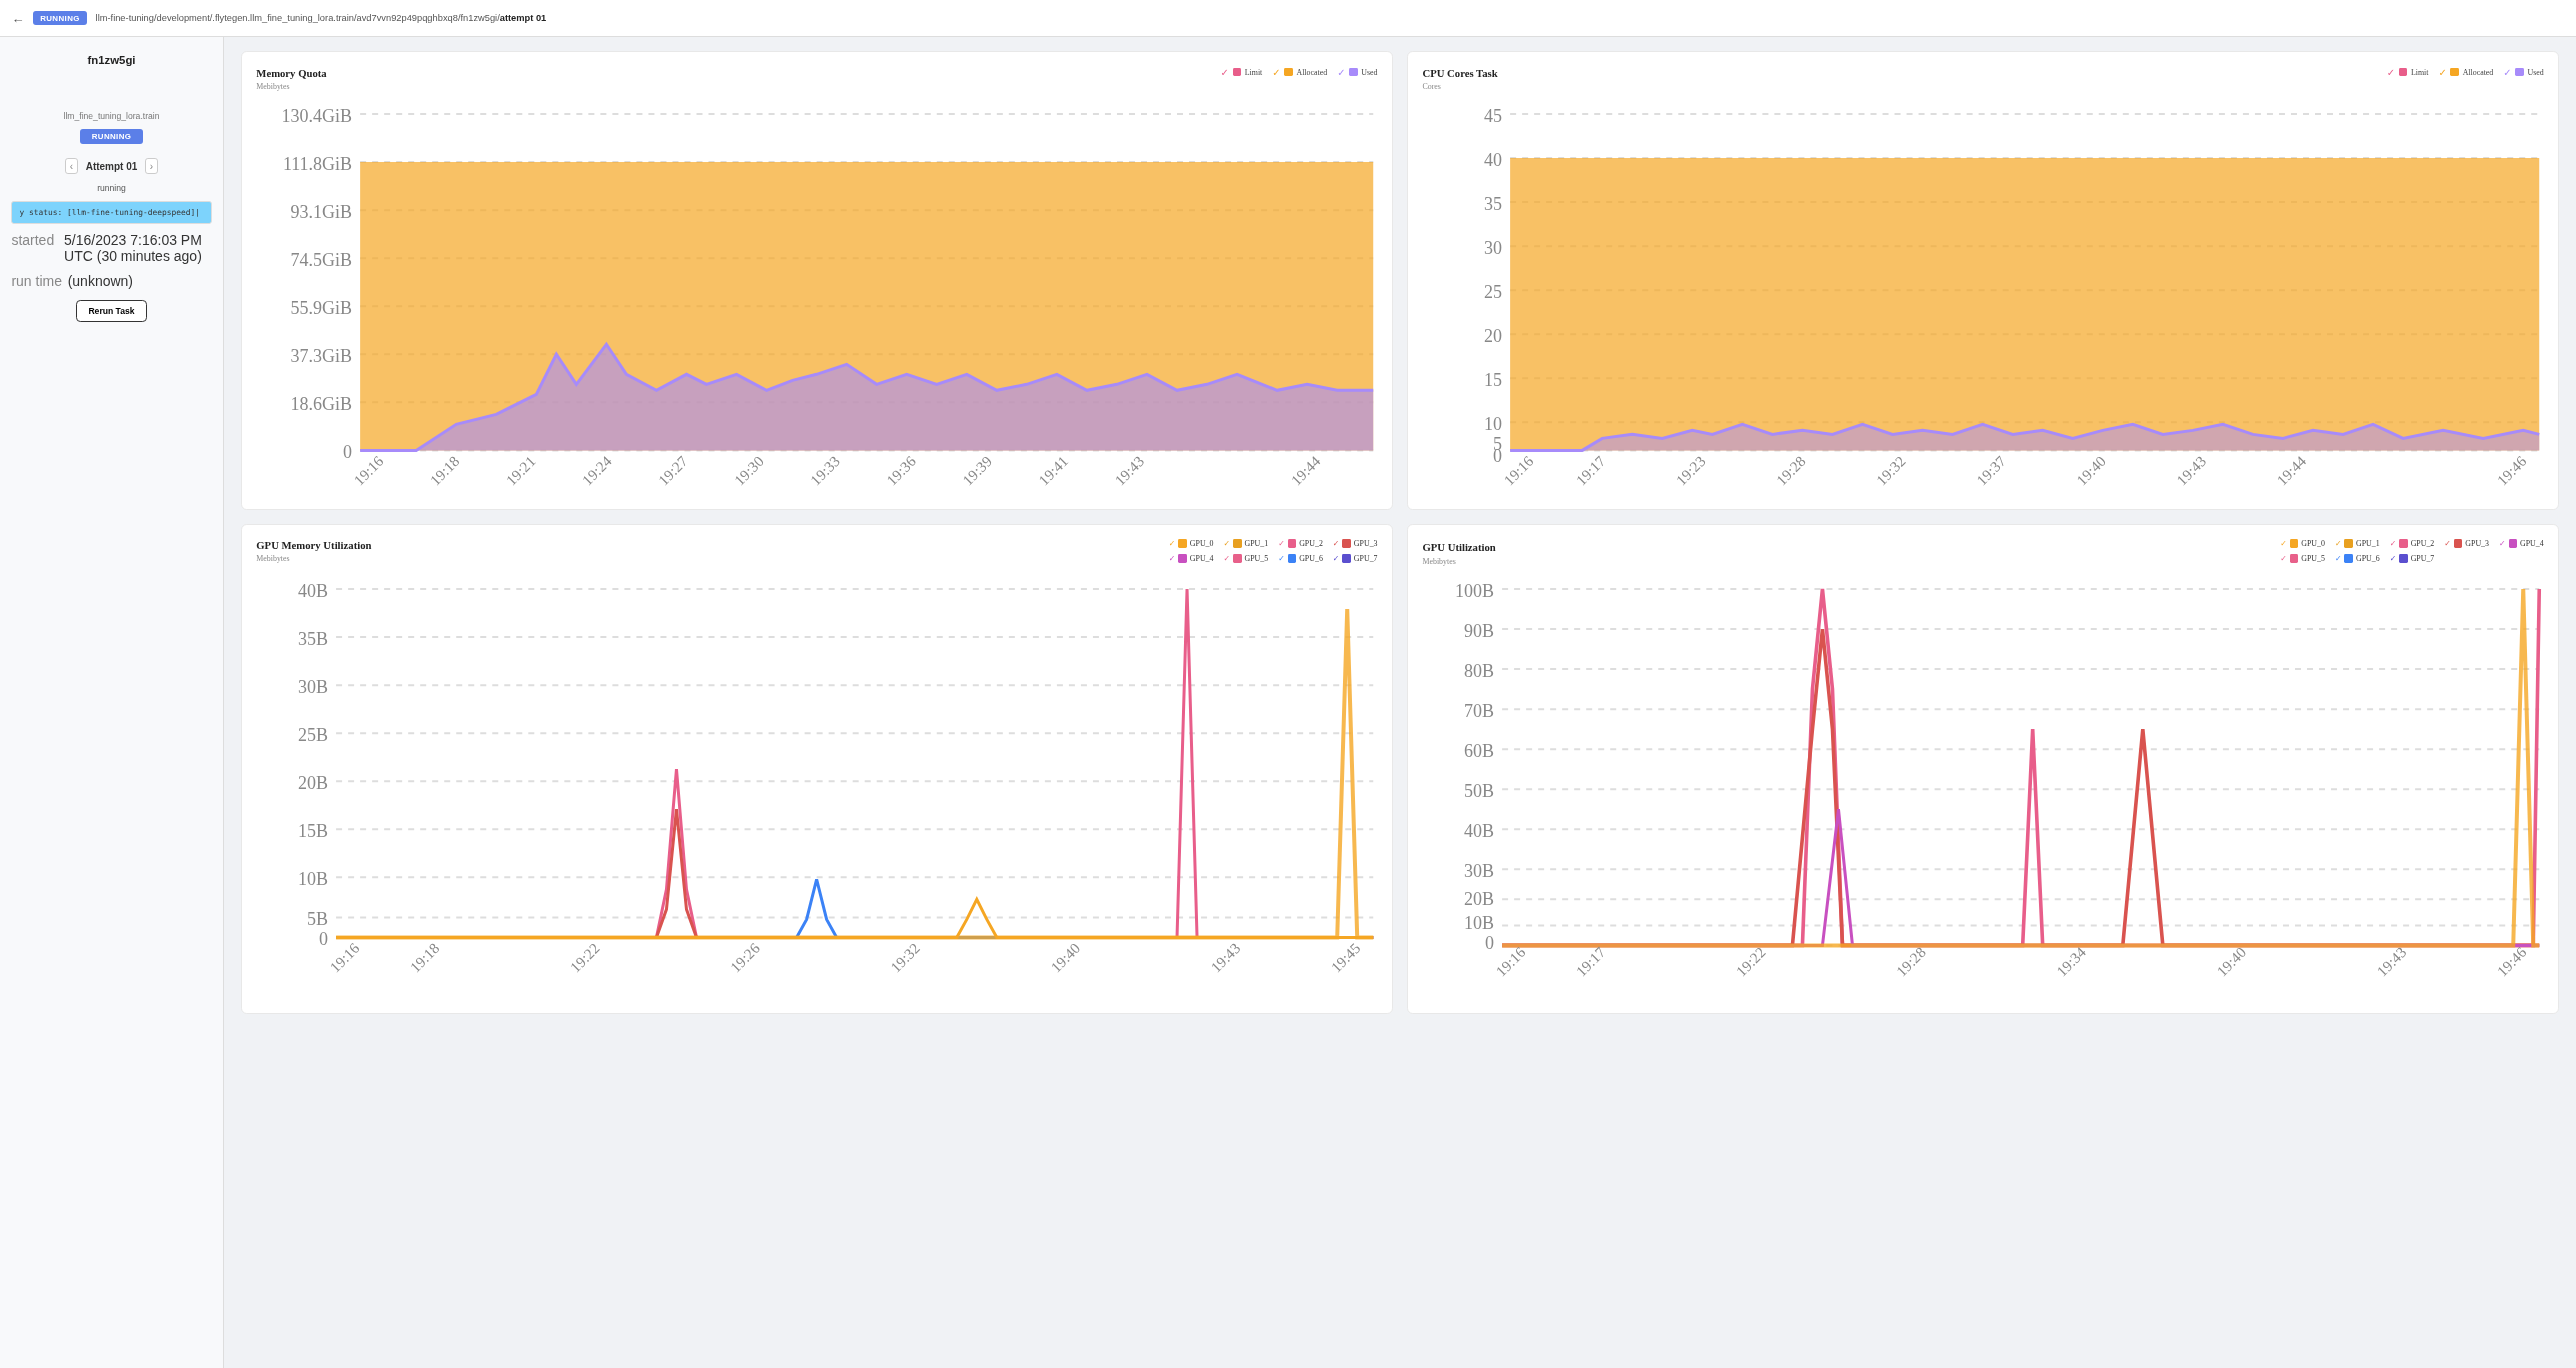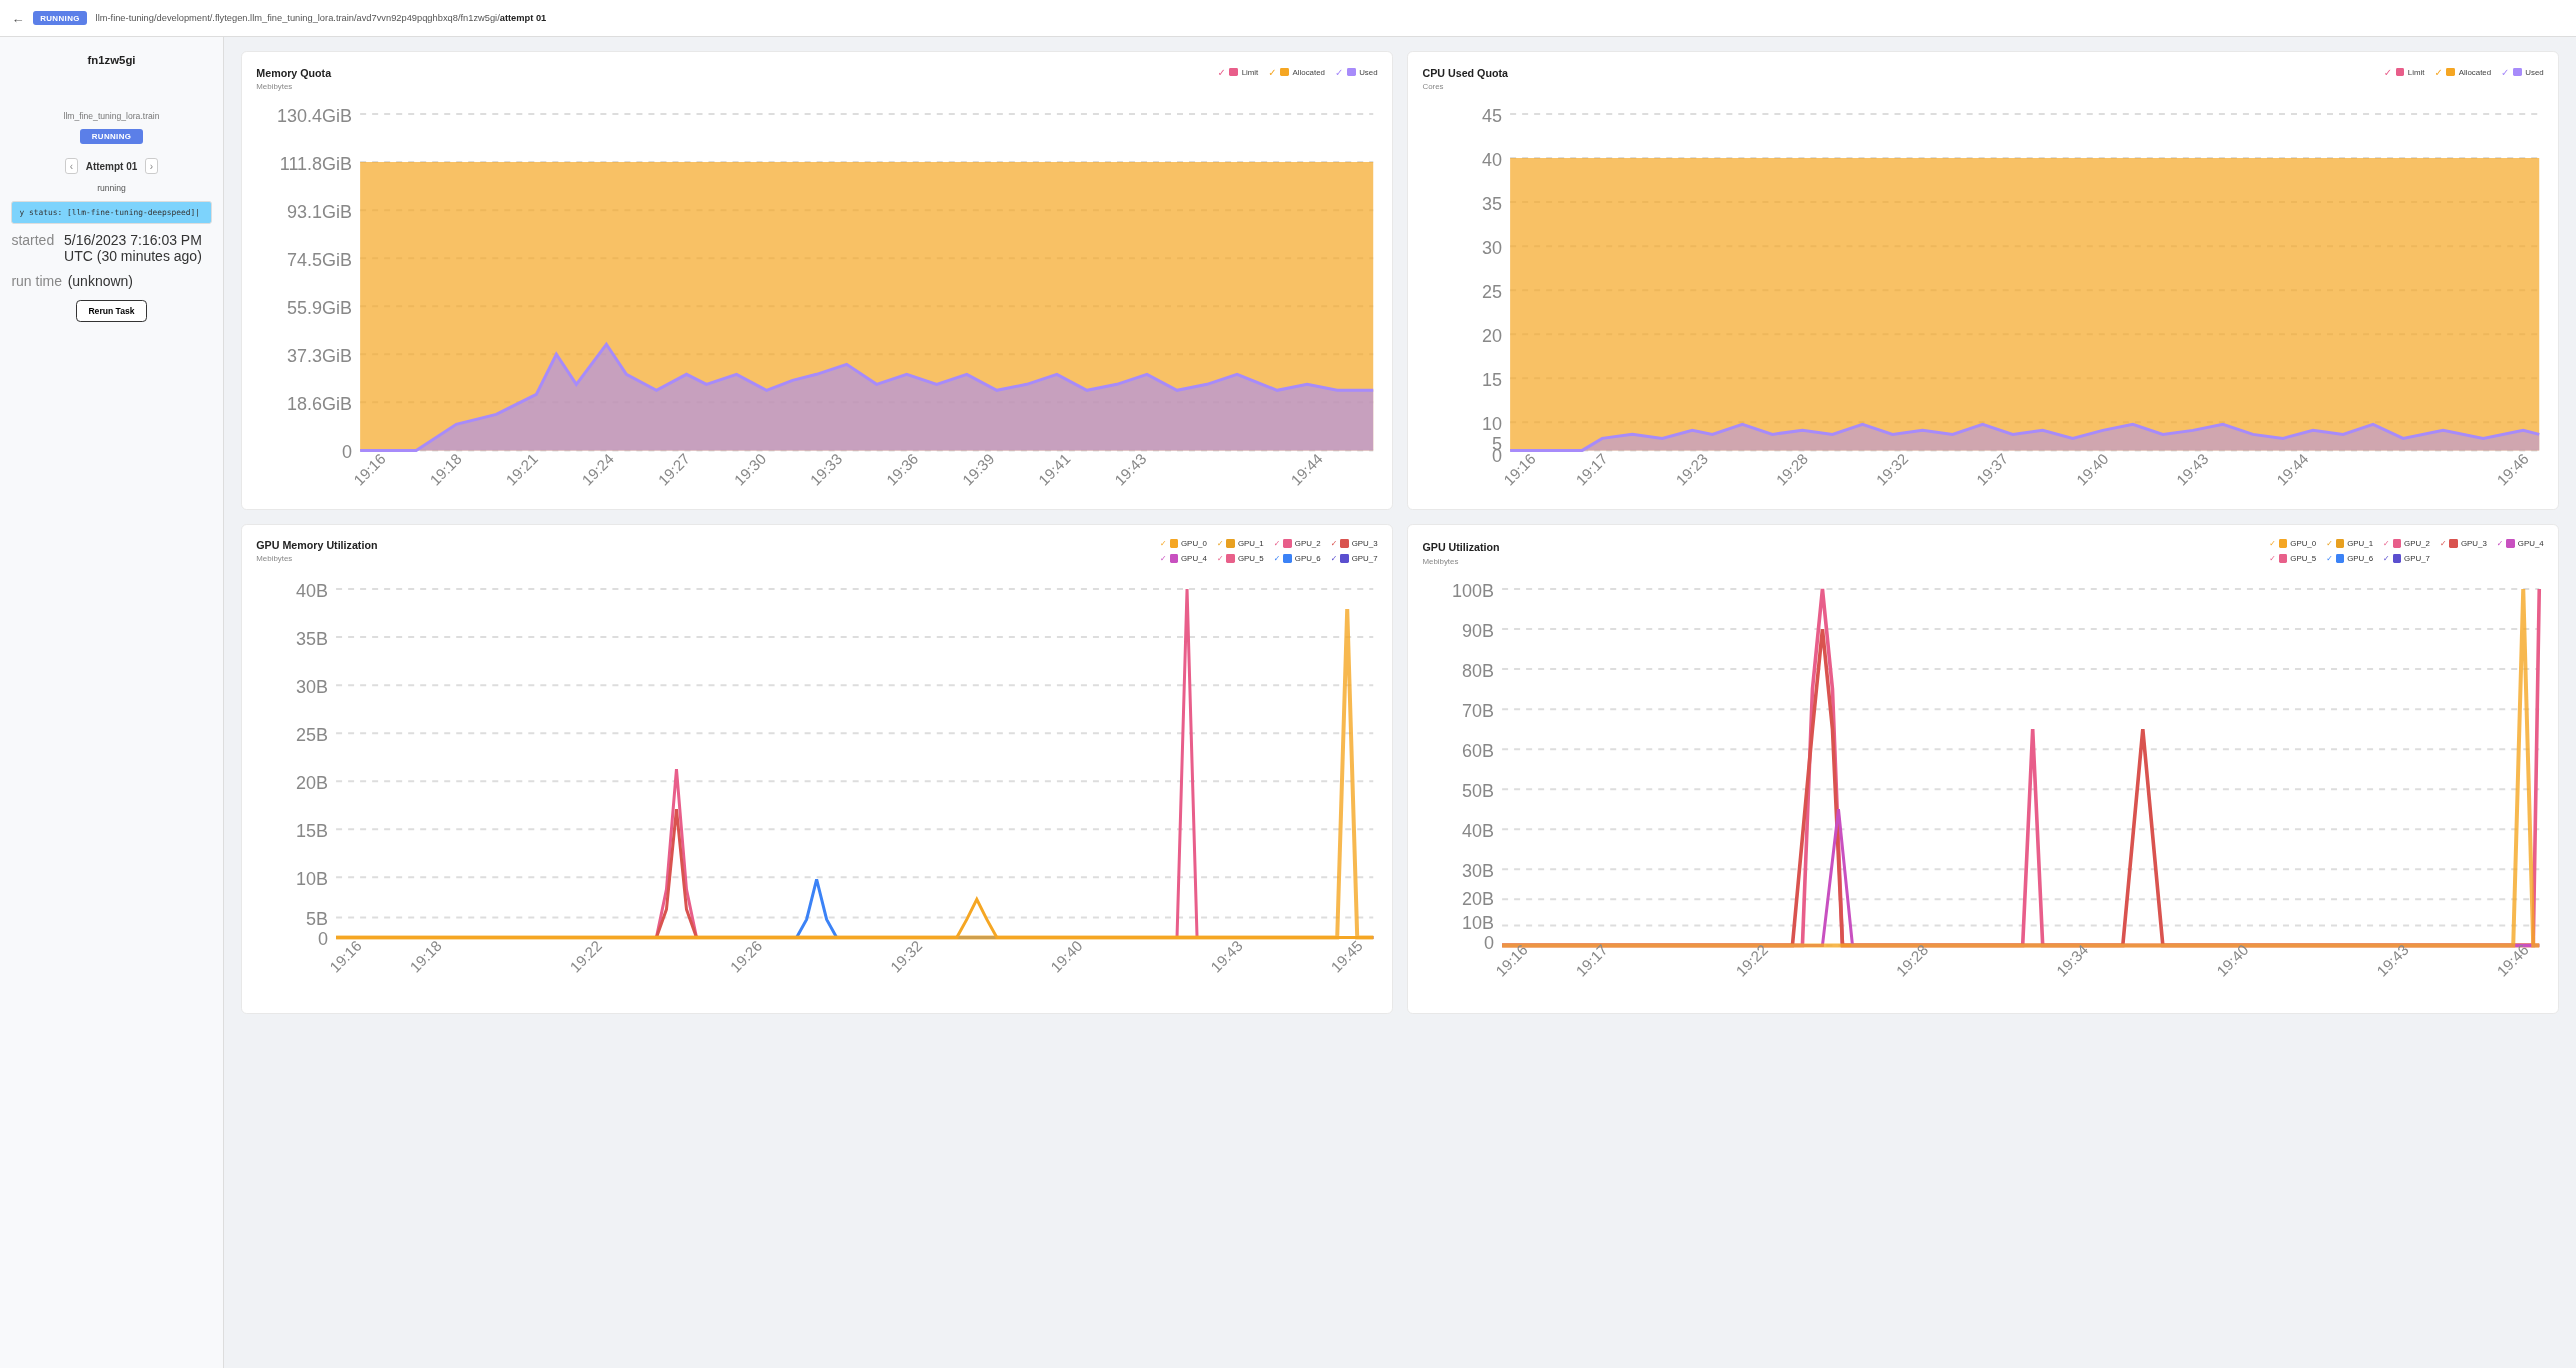--- a/index.html
+++ b/index.html
@@ -74,21 +74,21 @@
     }
     .tab.active { color: #222; border-bottom-color: #222; font-weight: 600; }
 
     
     .charts-grid {
       display: grid; grid-template-columns: 1fr 1fr;
       gap: 14.3px; padding: 14.3px 17px;
     }
     .chart-card {
       background: #fff; border-radius: 5.7px; border: 0.7px solid #e8e8e8;
-      padding: 14.3px; position: relative;
+      padding: 14.3px; position: relative; font-family: Liberation Serif, serif;
     }
     .chart-header { display: flex; align-items: flex-start; justify-content: space-between; margin-bottom: 2.9px; }
     .chart-title { font-size: 10.7px; font-weight: 700; color: #222; line-height: 1.3; }
     .chart-unit { font-size: 7.9px; color: #888; margin-top: 1.4px; }
     .legend { display: flex; gap: 10px; align-items: center; flex-wrap: wrap; }
     .legend-item { display: flex; align-items: center; gap: 3.6px; font-size: 7.9px; color: #444; }
     .legend-dot {
       width: 8.6px; height: 8.6px; border-radius: 1.4px; display: inline-block;
     }
 
@@ -207,21 +207,21 @@
             <text x="394" y="196" font-size="7.5" fill="#888" transform="rotate(-45,394,196)">19:41</text>
             <text x="432" y="196" font-size="7.5" fill="#888" transform="rotate(-45,432,196)">19:43</text>
             <text x="520" y="196" font-size="7.5" fill="#888" transform="rotate(-45,520,196)">19:44</text>
           </svg>
         </div>
       </div>
 
       <div class="chart-card">
         <div class="chart-header">
           <div>
-            <div class="chart-title">CPU Used Quota</div>
+            <div class="chart-title">CPU Cores Task</div>
             <div class="chart-unit">Cores</div>
           </div>
           <div class="legend">
             <div class="legend-item">
               <span style="color:#e85e8a;font-size:10px;">✓</span>
               <div class="legend-dot" style="background:#e85e8a;"></div>
               <span>Limit</span>
             </div>
             <div class="legend-item">
               <span style="color:#f5a623;font-size:10px;">✓</span>

